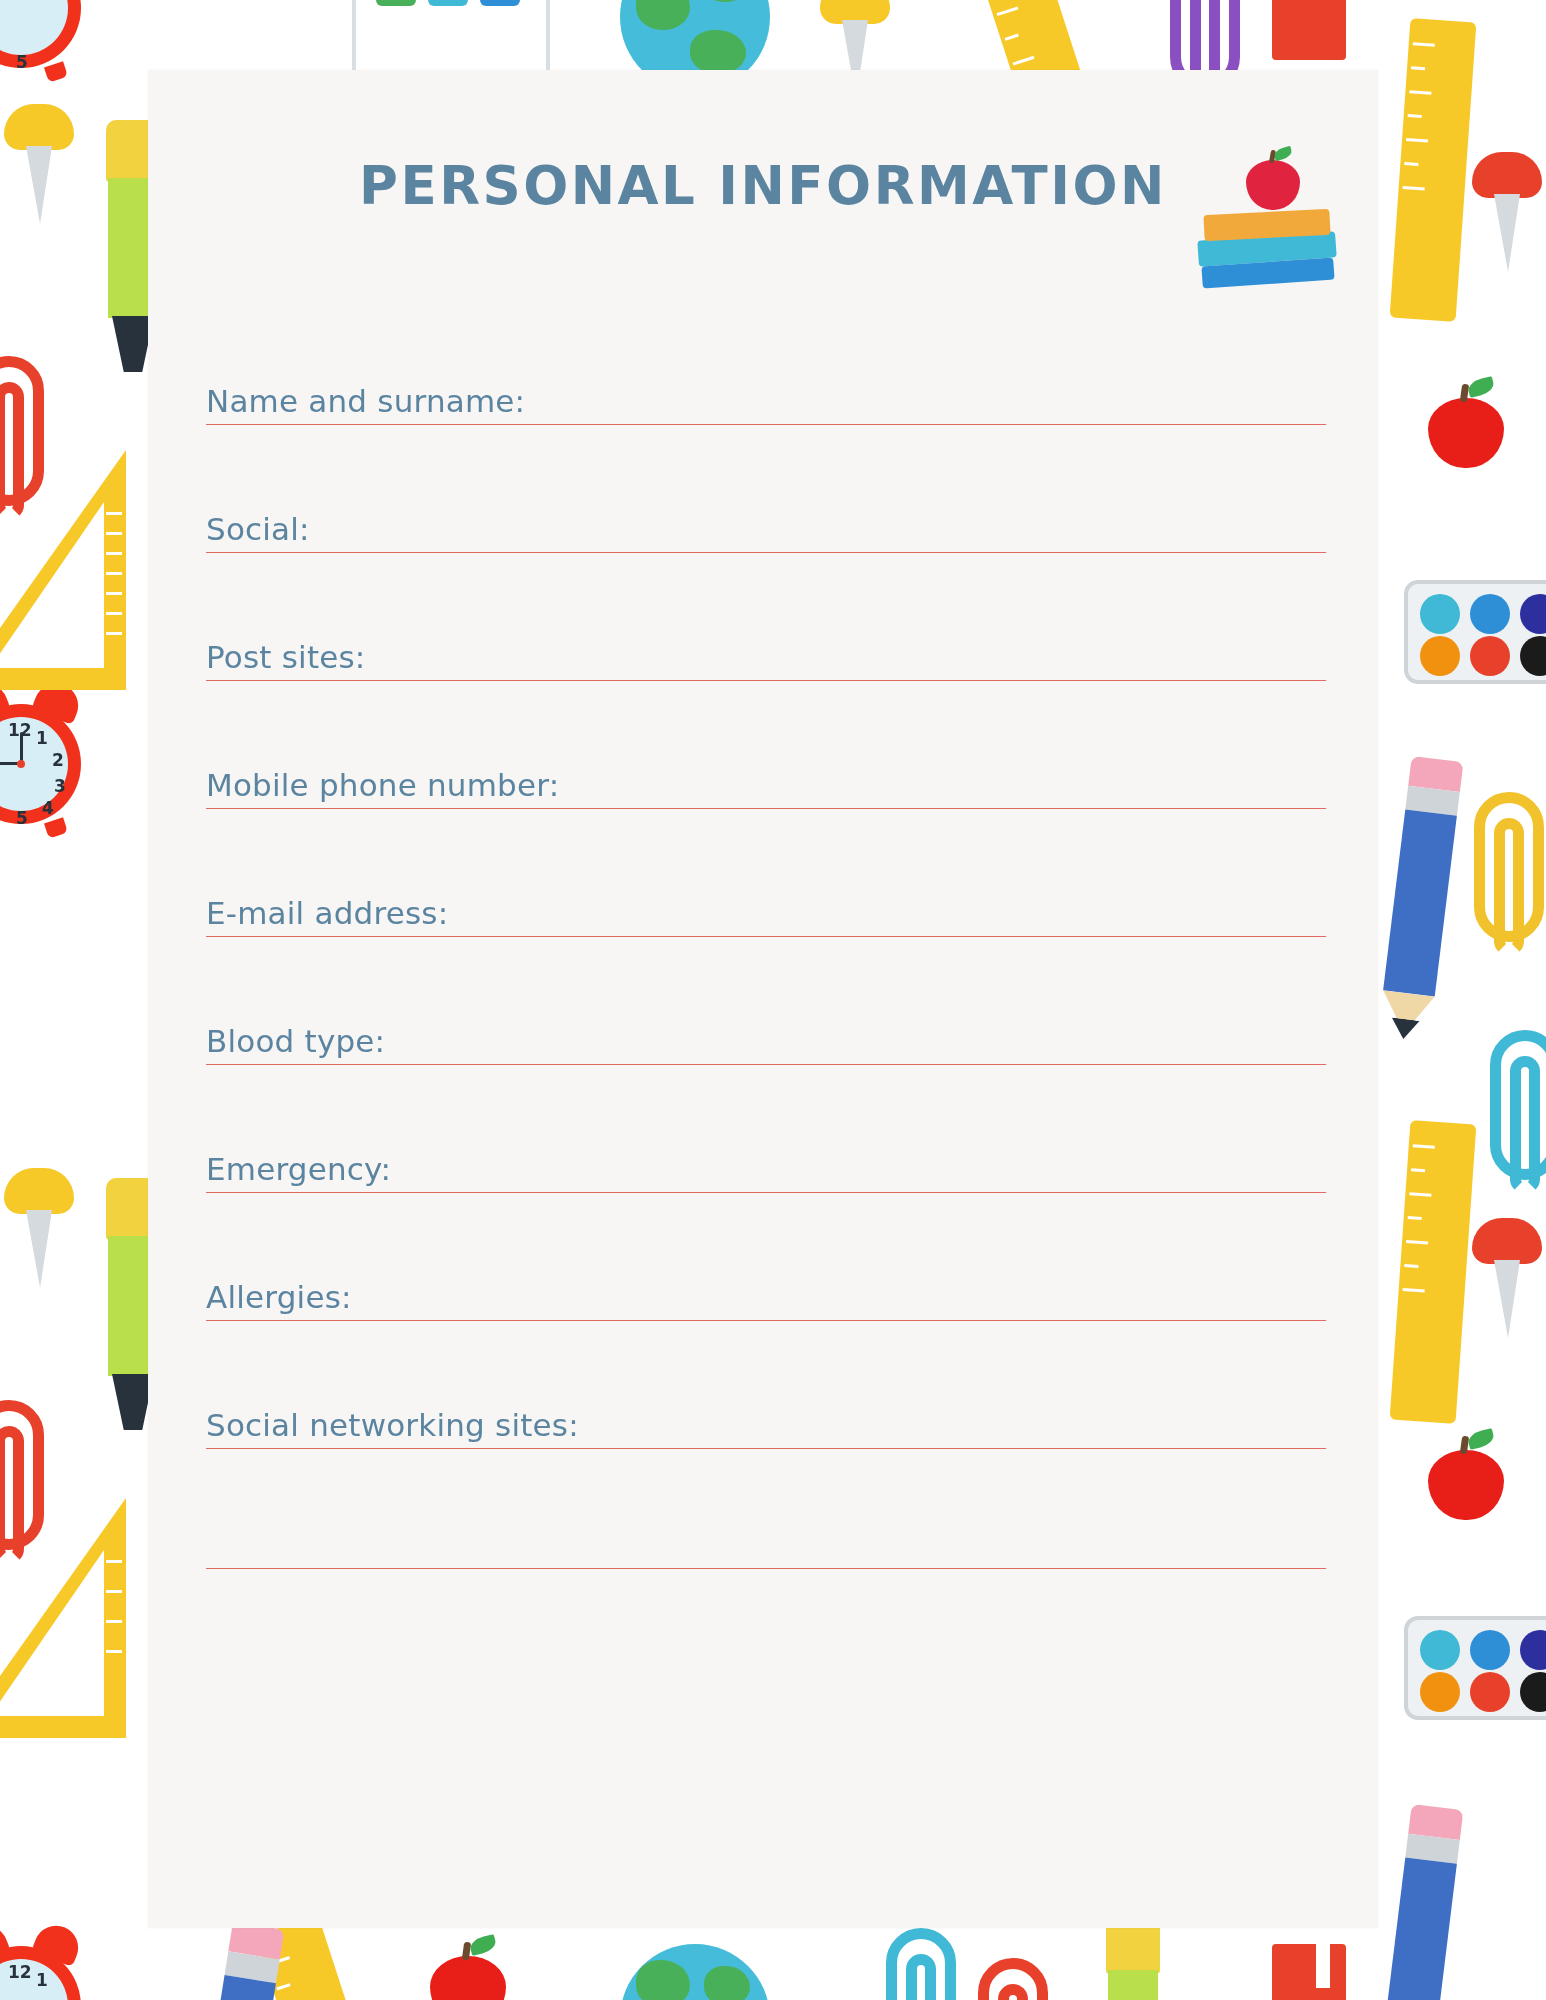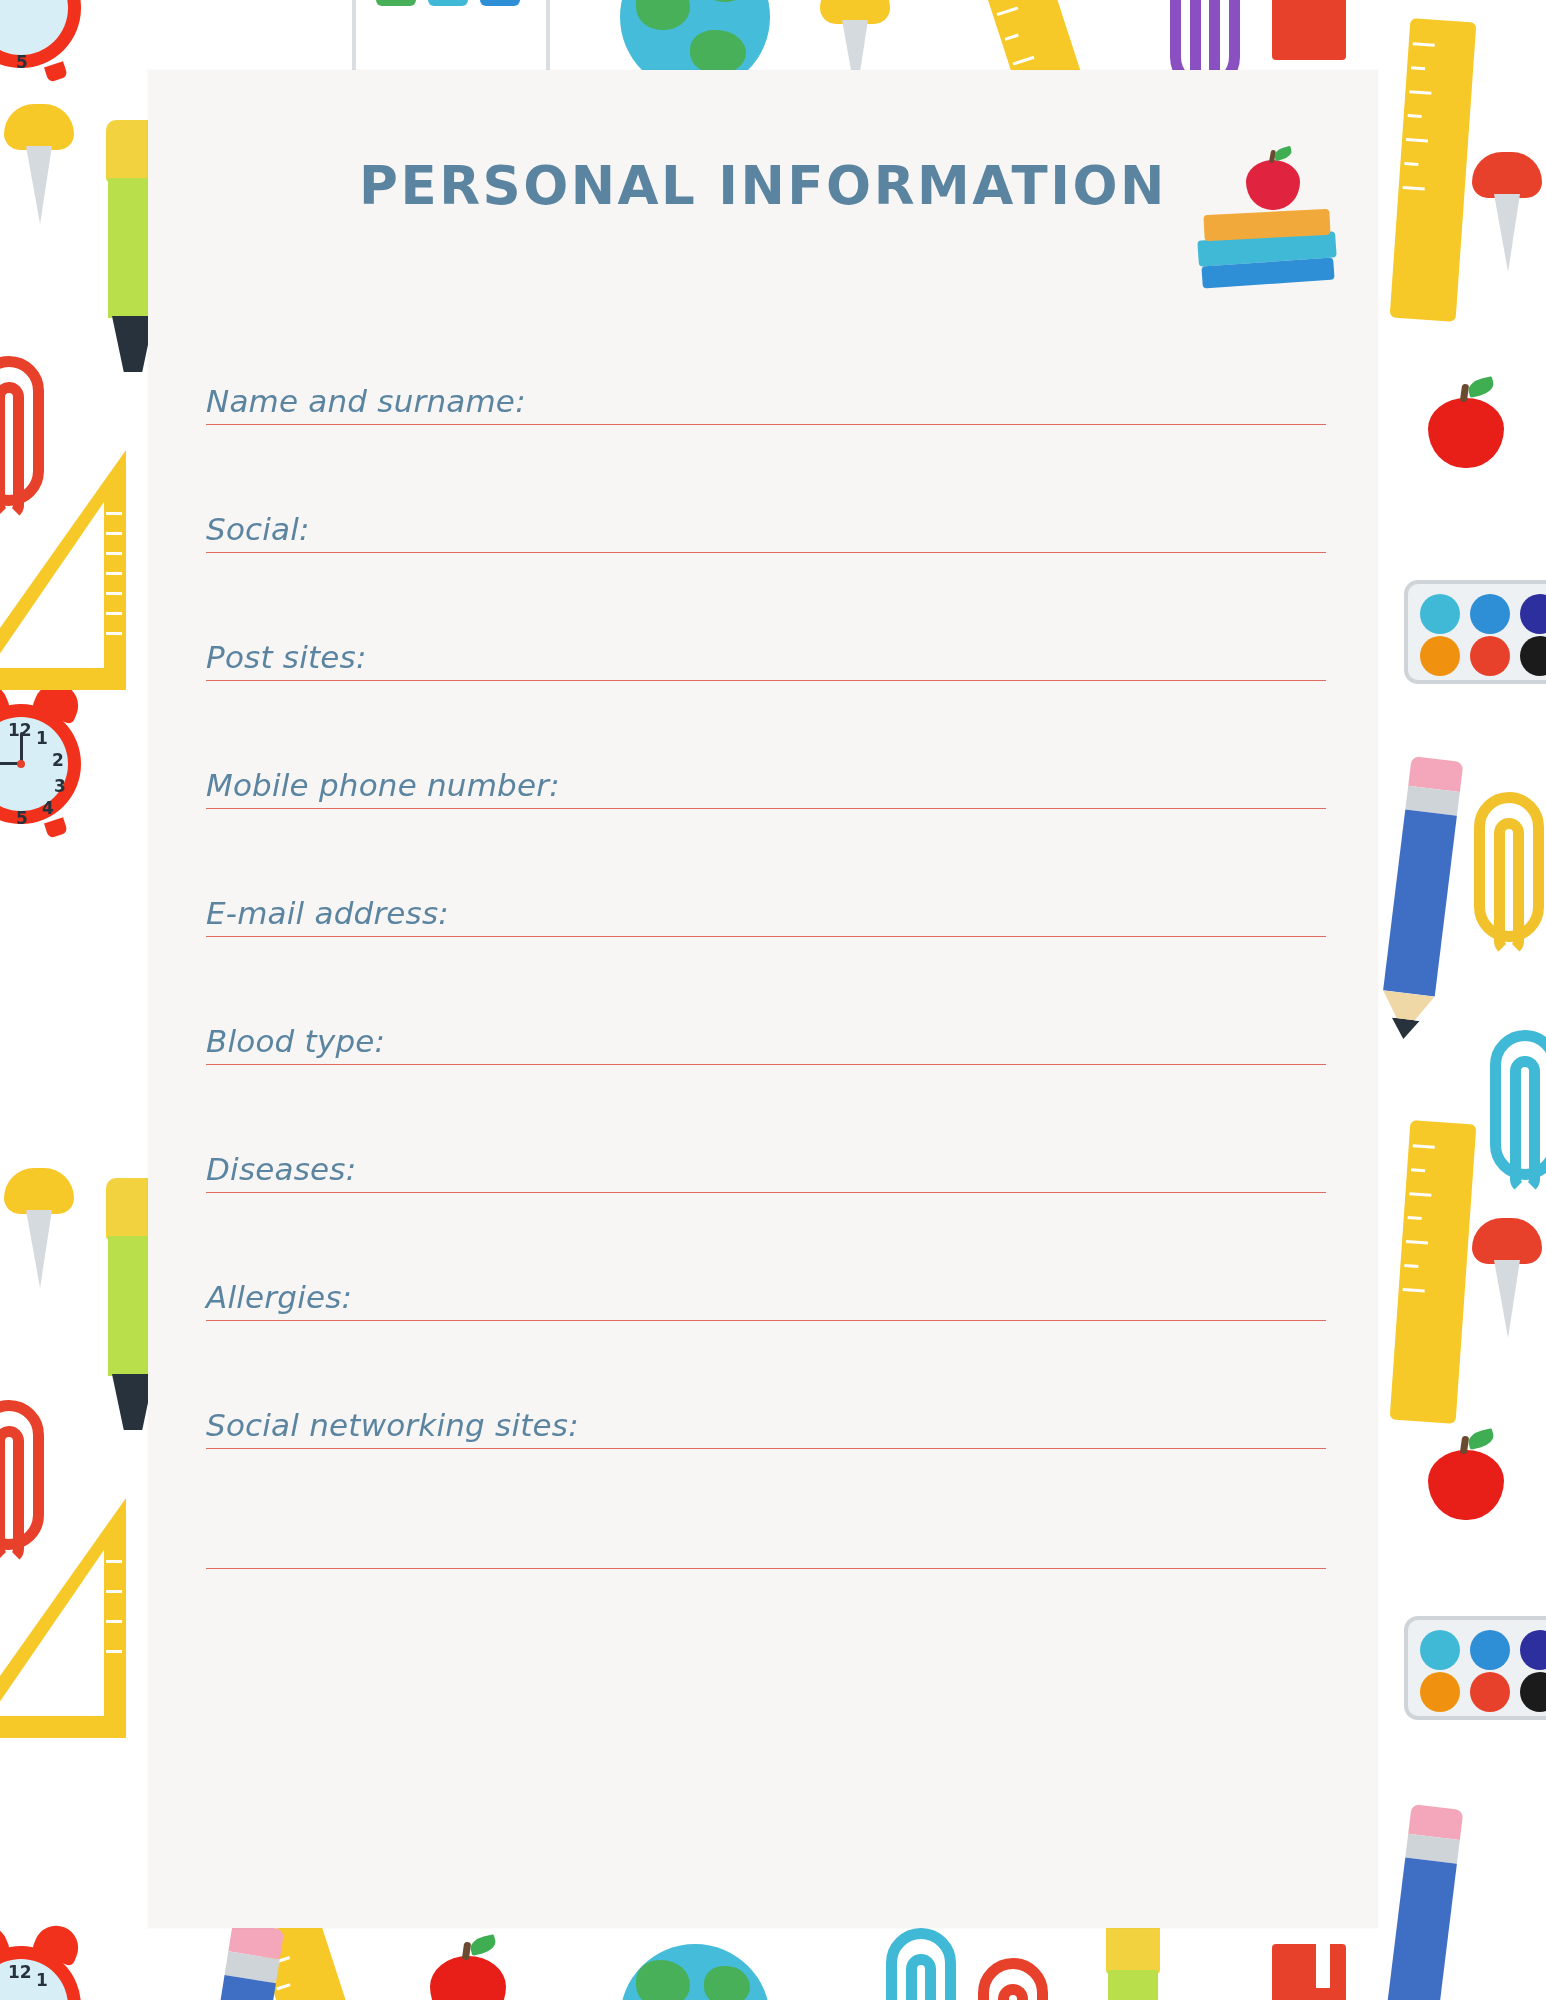--- a/index.html
+++ b/index.html
@@ -61,21 +61,20 @@
   
   #fields {
     position: absolute;
     left: 58px;
     top: 235px;
     width: 1120px;
   }
   .field {
     position: relative;
     height: 128px;
-    font-style: italic;
   }
   .field-label {
     position: absolute;
     left: 0;
     bottom: 14px;
     font-family: "DejaVu Sans", sans-serif;
     font-size: 31px;
     color: #5b84a0;
     white-space: nowrap;
     letter-spacing: 0.2px;
@@ -572,21 +571,21 @@
       <div class="field-rule"></div>
     </div>
 
 
     <div class="field">
       <div class="field-label">Blood type:</div>
       <div class="field-rule"></div>
     </div>
 
     <div class="field">
-      <div class="field-label">Diseases:</div>
+      <div class="field-label">Emergency:</div>
       <div class="field-rule"></div>
     </div>
 
     <div class="field">
       <div class="field-label">Allergies:</div>
       <div class="field-rule"></div>
     </div>
 
     <div class="field">
       <div class="field-label">Social networking sites:</div>

